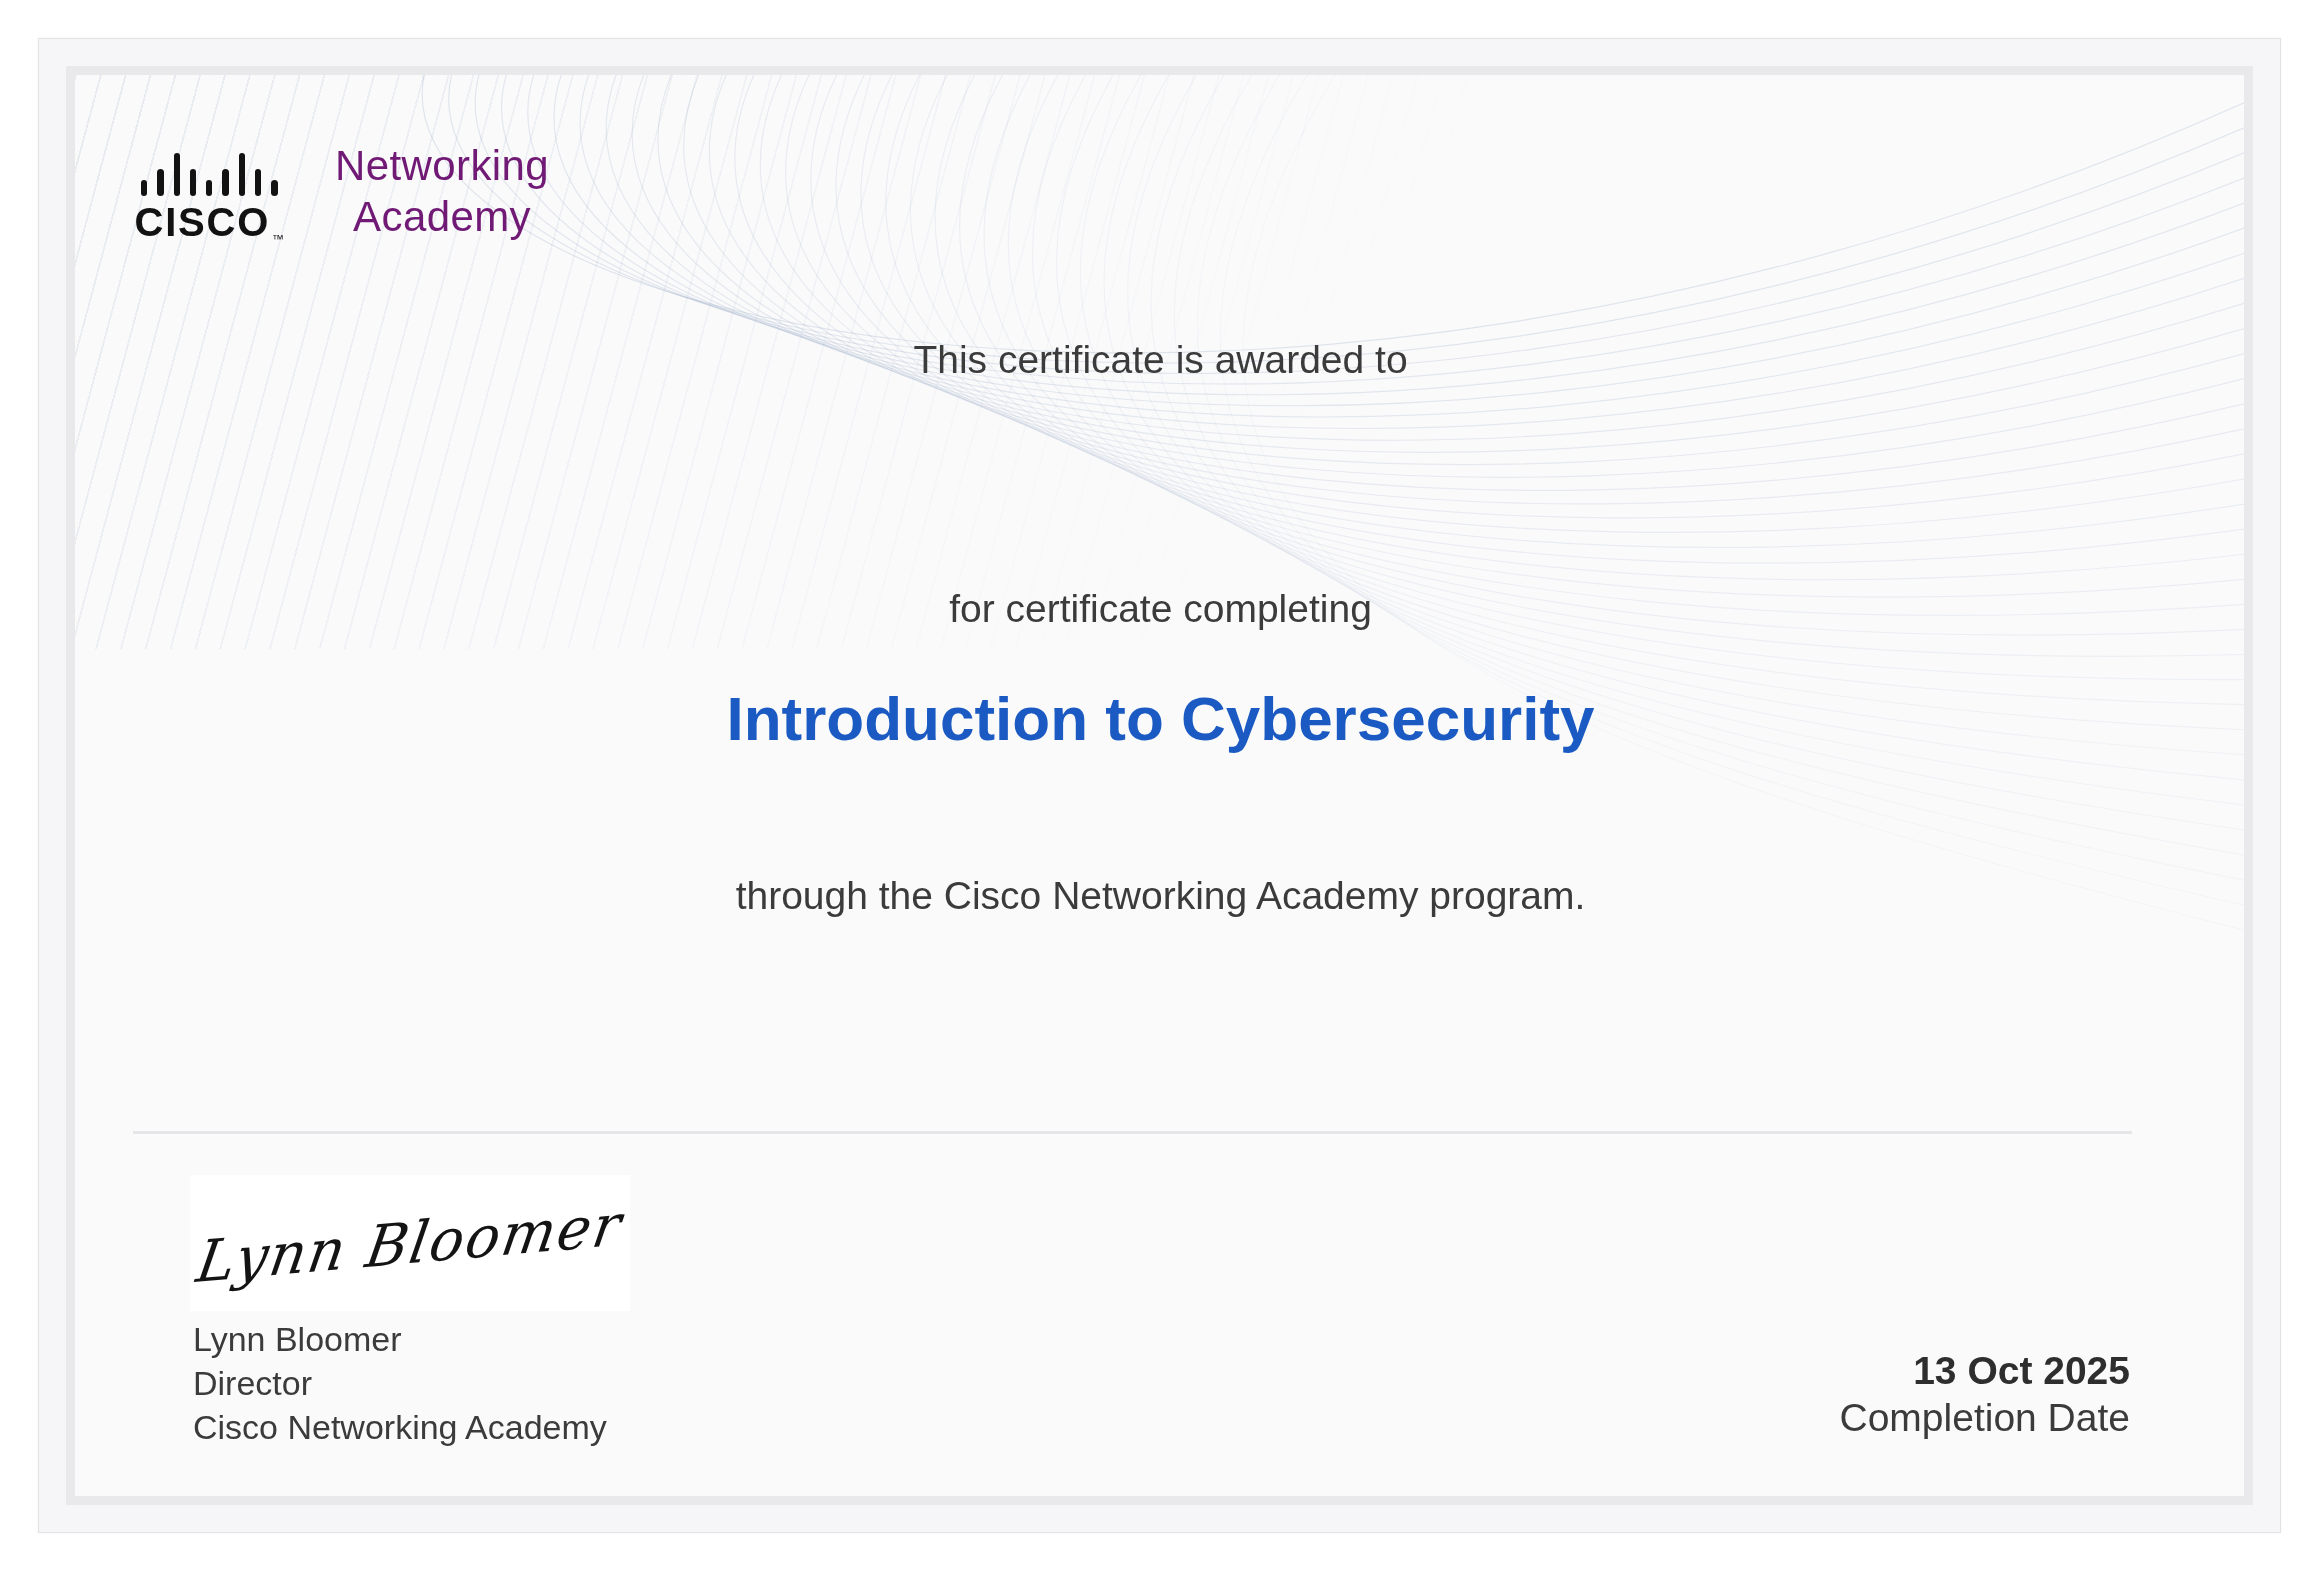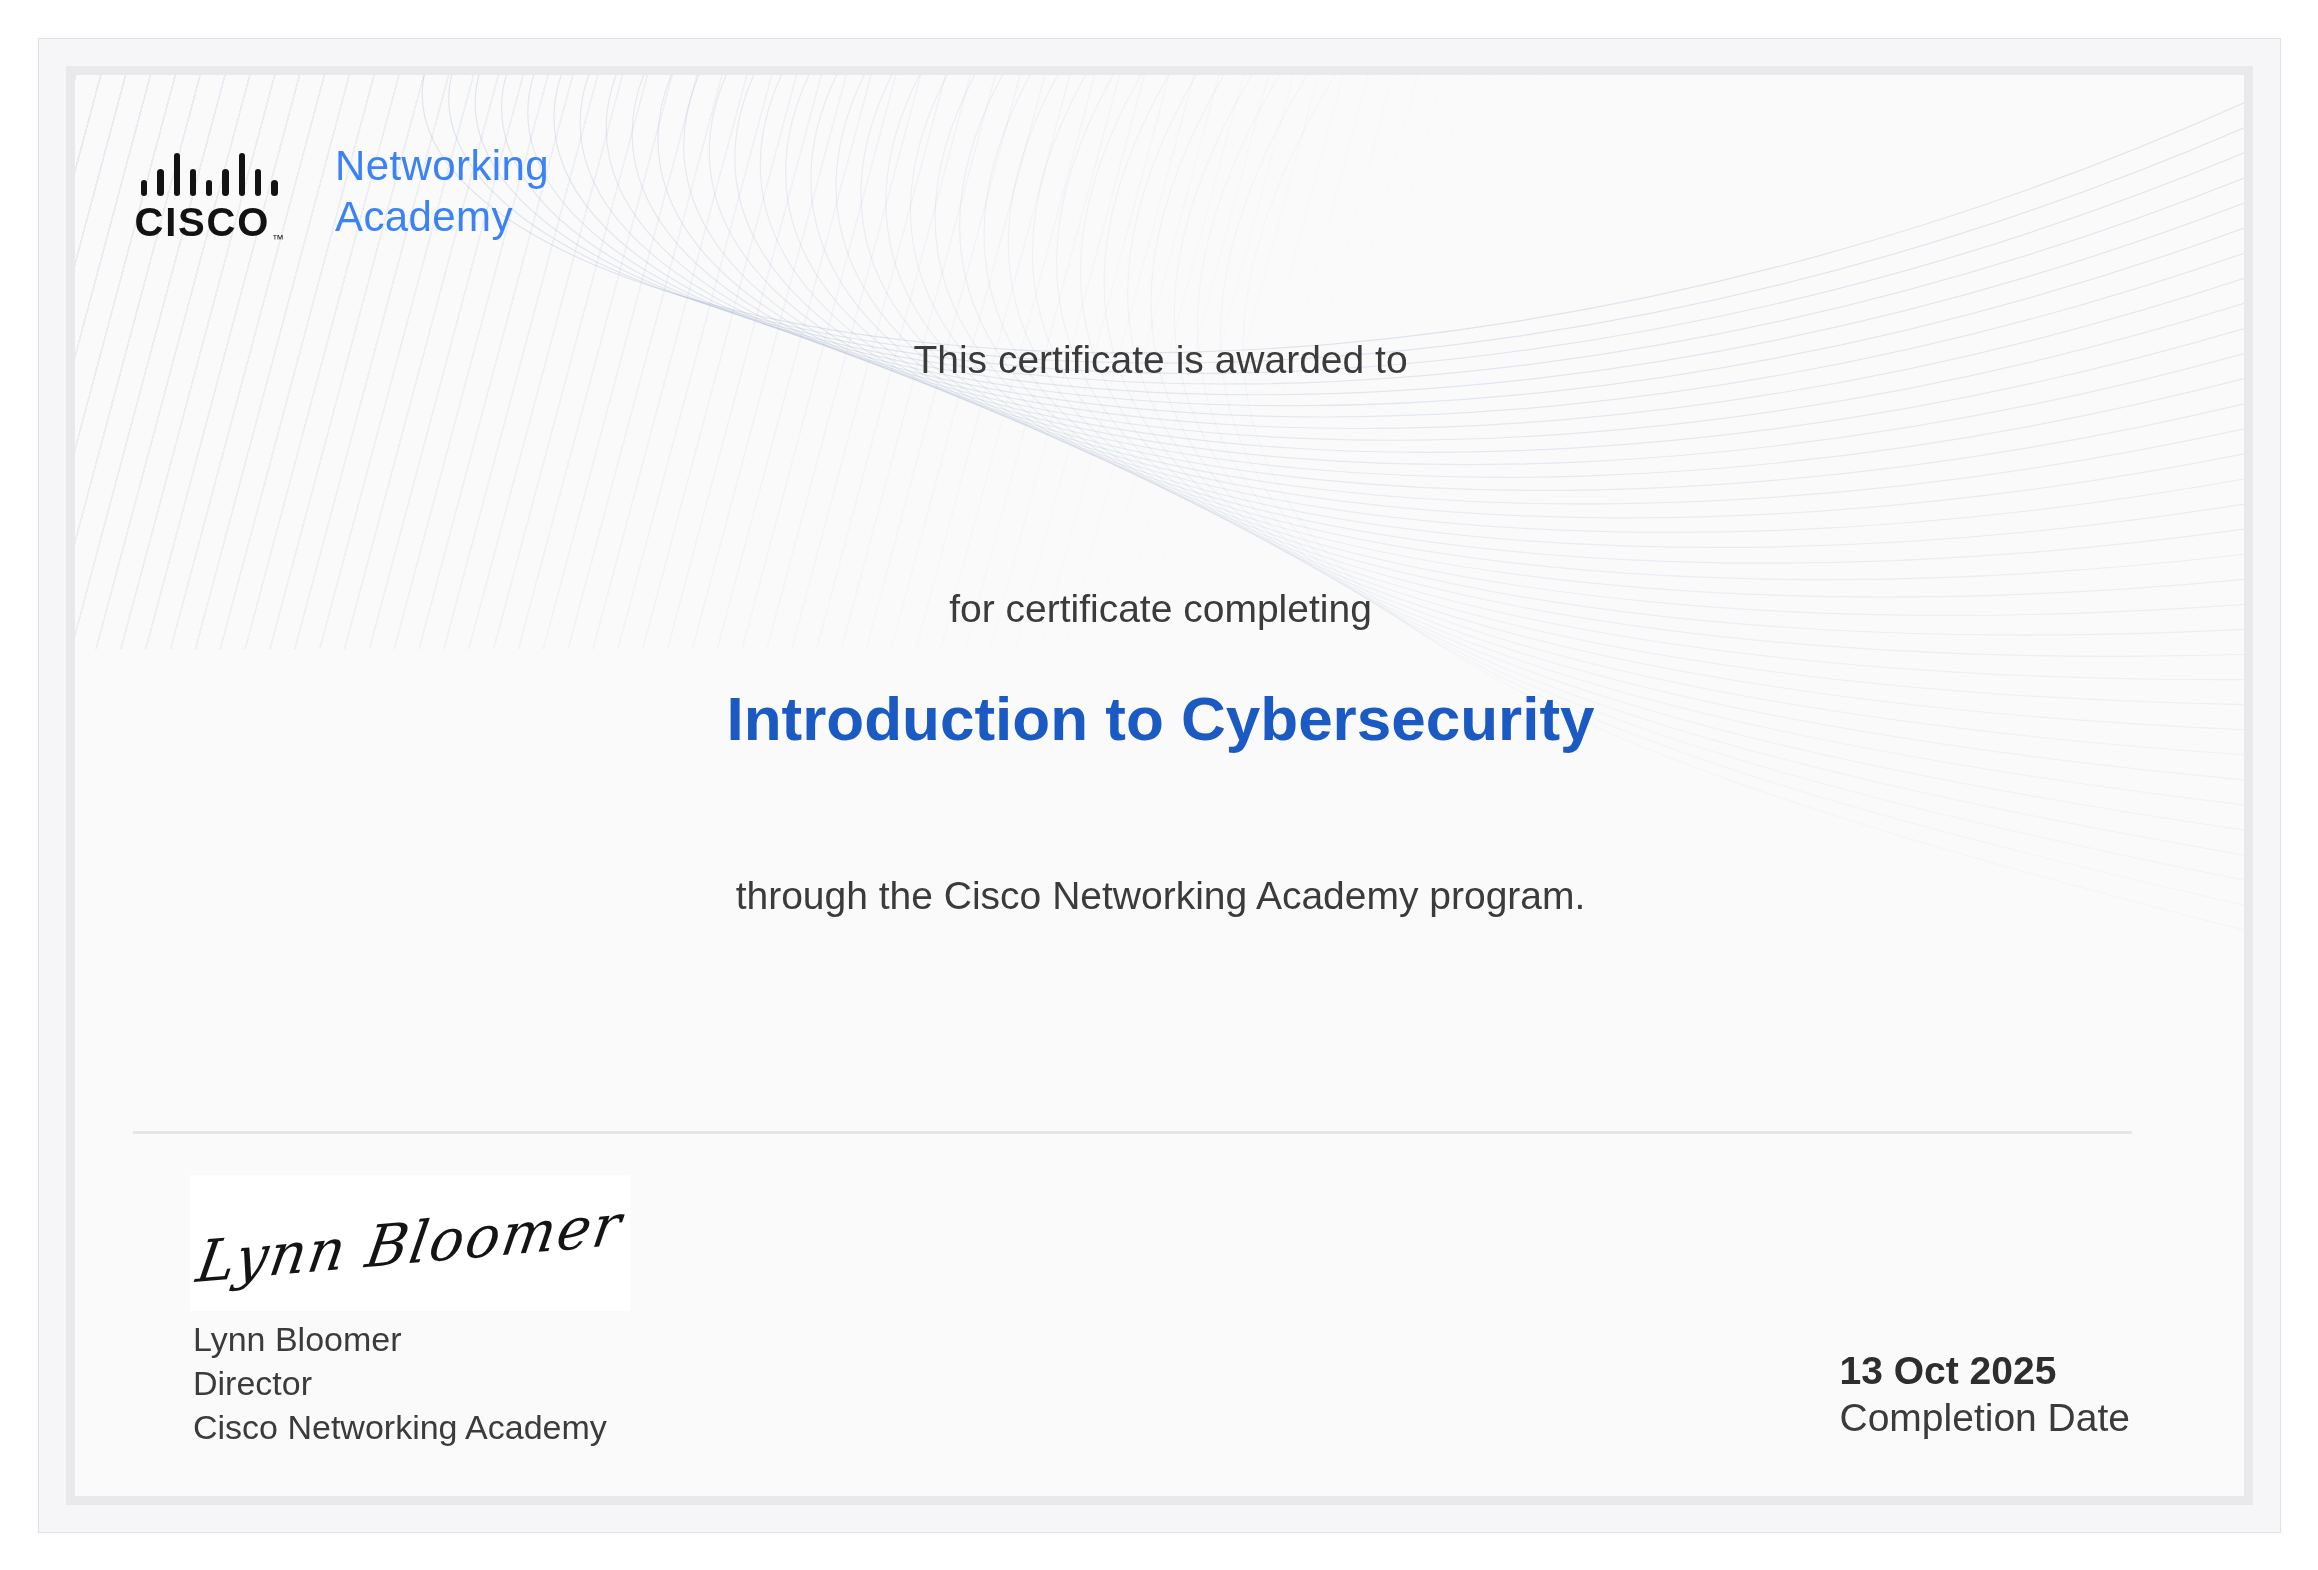--- a/index.html
+++ b/index.html
@@ -41,21 +41,21 @@
   .logo-bars i{display:block;width:6.3px;background:#121212;border-radius:3.6px;}
   .logo-bars i:nth-child(1),.logo-bars i:nth-child(5),.logo-bars i:nth-child(9){height:16px;}
   .logo-bars i:nth-child(2),.logo-bars i:nth-child(4),.logo-bars i:nth-child(6),.logo-bars i:nth-child(8){height:27px;}
   .logo-bars i:nth-child(3),.logo-bars i:nth-child(7){height:43px;}
 
   .wordmark{left:54px;top:125px;width:162px;text-align:center;
     font-size:40px;font-weight:800;letter-spacing:1.8px;color:#121212;}
   .tm{font-size:11.7px;font-weight:400;vertical-align:-7.2px;margin-left:1.8px;color:#121212;}
 
   .program{left:260px;top:65px;font-size:42px;line-height:51px;font-weight:300;
-    color:#3b82f6;letter-spacing:0.4px;}
+    color:#701a75;letter-spacing:0.4px;text-align:center;}
 
   
   .cline{left:0;width:2171px;text-align:center;color:#3b3b3b;font-size:39px;}
   .intro1{top:263px;}
   .recipient{top:363px;font-size:76px;font-weight:700;color:#1a5ac2;}
   .intro2{top:512px;}
   .course{top:608px;font-size:62px;font-weight:700;color:#1a5ac2;}
   .offered{top:734px;}
   .prognote{top:799px;}
 
@@ -64,21 +64,21 @@
   
   .sig-box{left:115px;top:1100px;width:440px;height:136px;background:#ffffff;
     display:flex;align-items:center;justify-content:center;overflow:hidden;}
   .sig-script{
     font-family:"DejaVu Serif",serif;font-style:italic;font-size:57px;color:#141414;
     transform:rotate(-5deg) skewX(-14deg);letter-spacing:1.8px;white-space:nowrap;
   }
   .sig-lines{left:118px;top:1242px;font-size:34px;line-height:44px;color:#3b3b3b;}
 
   
-  .date-block{right:114px;top:1272px;text-align:left;color:#2e2e2e;}
+  .date-block{right:114px;top:1272px;text-align:right;color:#2e2e2e;}
   .date-value{font-size:39px;font-weight:700;line-height:47px;}
   .date-label{font-size:39px;font-weight:400;line-height:48px;color:#3b3b3b;}
 </style>
 </head>
 <body>
 
 <div class="page">
   <div class="card">
     <div class="frame">
       <div class="content">

